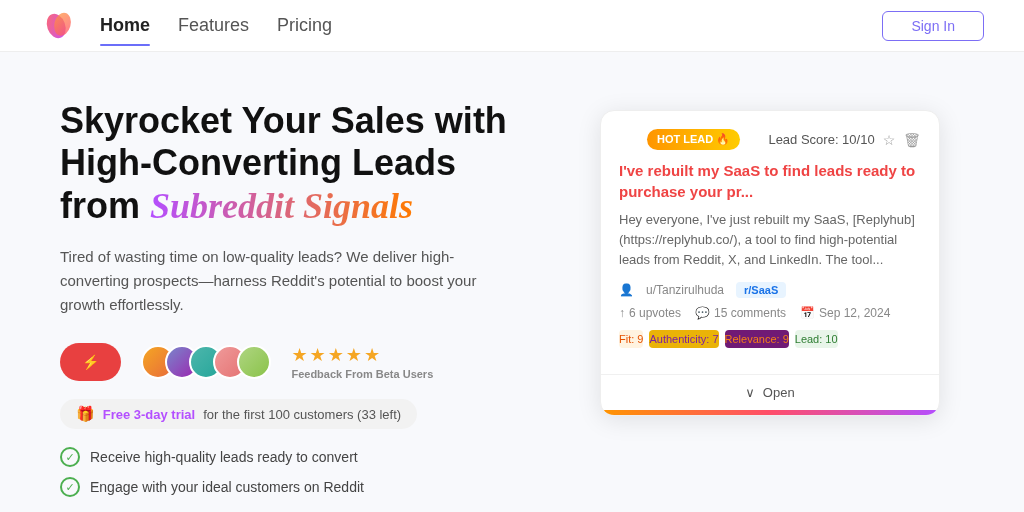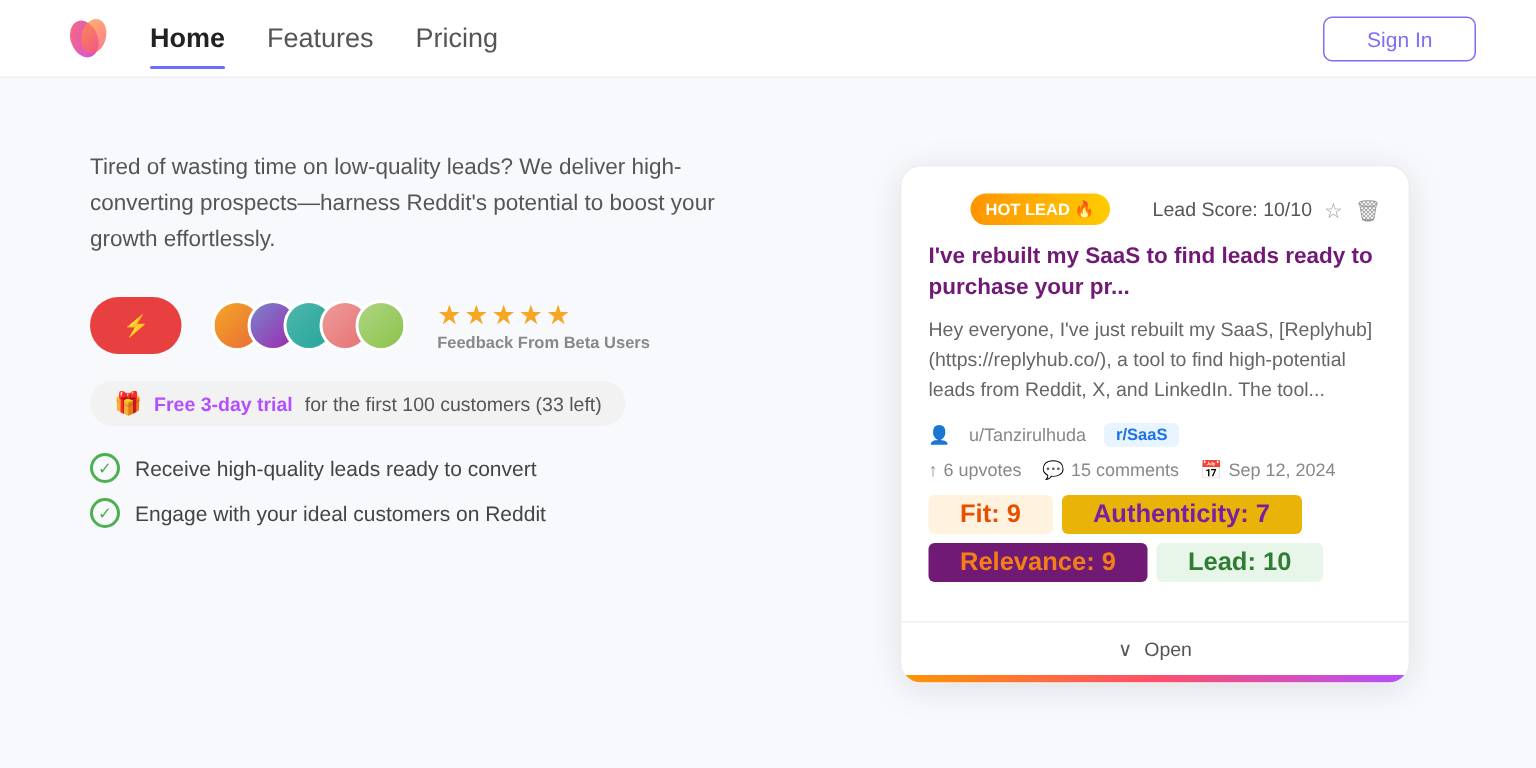--- a/index.html
+++ b/index.html
@@ -240,21 +240,21 @@
       font-size: 14px;
     }
     .lead-score {
       font-size: 13px;
       color: #555;
       font-weight: 500;
     }
     .card-title {
       font-size: 15px;
       font-weight: 700;
-      color: #701a75;
+      color: #ef4444;
       margin-bottom: 8px;
       line-height: 1.4;
     }
     .card-body {
       font-size: 13px;
       color: #666;
       line-height: 1.55;
       margin-bottom: 12px;
     }
     .card-meta {
@@ -286,23 +286,23 @@
       align-items: center;
       gap: 4px;
     }
     .score-tags {
       display: flex;
       gap: 6px;
       flex-wrap: wrap;
       margin-bottom: 12px;
     }
     .score-tag {
-      font-size: 17px;
-      font-weight: 700;
-      padding: 3px 21px;
+      font-size: 11px;
+      font-weight: 400;
+      padding: 3px 0;
       border-radius: 4px;
     }
     .score-tag.fit { background: #fff3e0; color: #e65100; }
     .score-tag.auth { background: #eab308; color: #7b1fa2; }
     .score-tag.rel { background: #701a75; color: #f57f17; }
     .score-tag.lead { background: #e8f5e9; color: #2e7d32; }
 
     .card-footer {
       border-top: 1px solid #f0f0f0;
       padding: 10px 18px;
@@ -354,20 +354,23 @@
     <a class="nav-link" href="#">Features</a>
     <a class="nav-link" href="#">Pricing</a>
   </div>
 
   <button class="nav-signin">Sign In</button>
 </nav>
 
 <div class="main">
 
   <div class="left">
+    <h1 class="headline">
+      <span>Skyrocket Your Sales with High-Converting Leads from </span><span class="brand">Subreddit Signals</span>
+    </h1>
     <p class="subtext">Tired of wasting time on low-quality leads? We deliver high-converting prospects—harness Reddit's potential to boost your growth effortlessly.</p>
 
     <div class="cta-row">
       <button class="cta-btn">
         <span>⚡</span>
       </button>
       <div class="avatars">
         <div class="avatar av1"></div>
         <div class="avatar av2"></div>
         <div class="avatar av3"></div>

